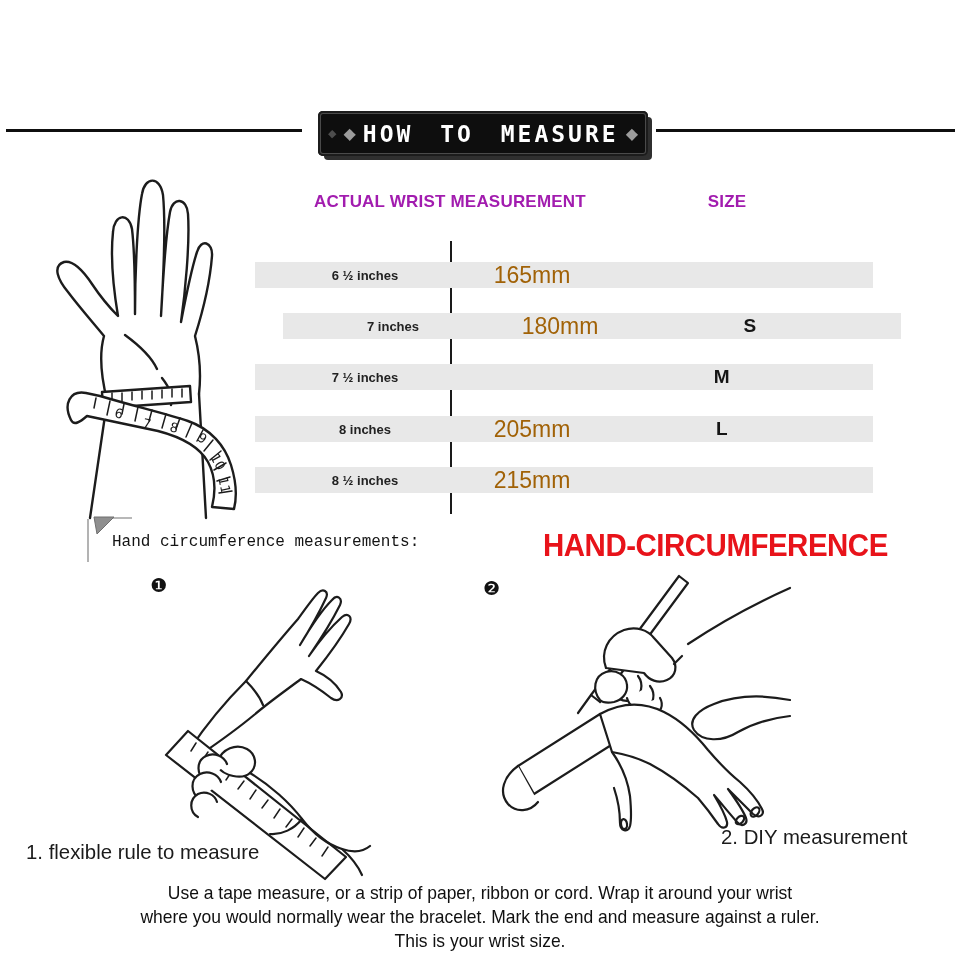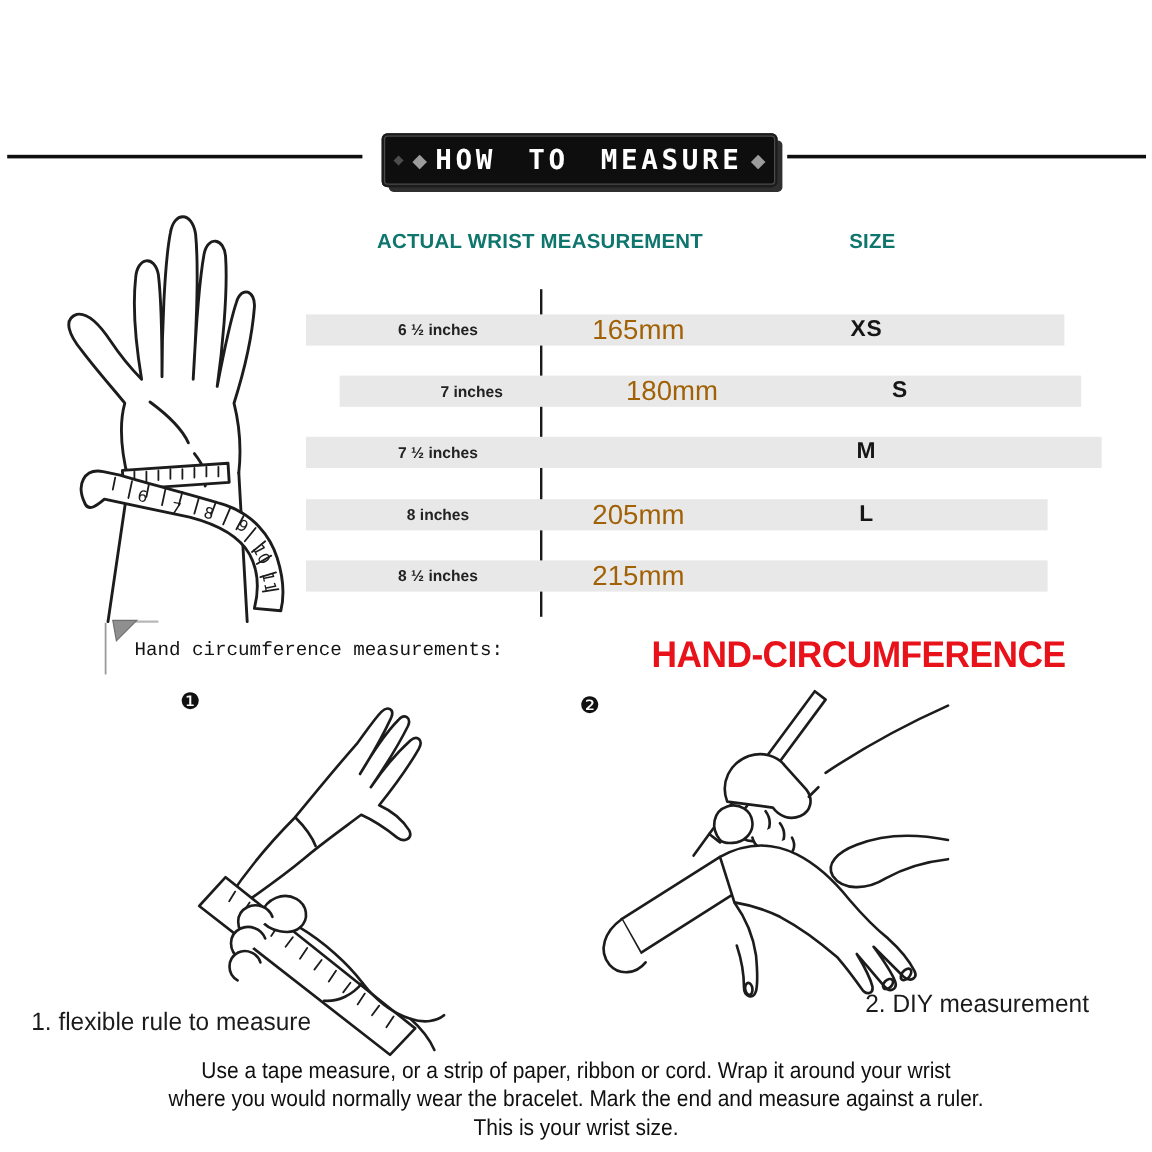--- a/index.html
+++ b/index.html
@@ -13,21 +13,21 @@
           justify-content:center;gap:7px;
           box-shadow:5px 5px 0 -1px #2f2f2f, inset 0 0 0 2px #1c1c1c, inset 0 0 0 3px #4a4a4a;}
   .banner-title{font-family:"DejaVu Sans Mono",monospace;font-weight:bold;
           font-size:23px;color:#ffffff;letter-spacing:3px;word-spacing:10px;white-space:nowrap;}
   .dia{font-family:"DejaVu Sans",sans-serif;line-height:1;}
   .dia.small{font-size:11px;color:#4d4d4d;}
   .dia.big{font-size:16px;color:#9c9c9c;}
 
   
   .tbl-header{position:absolute;top:192px;font-weight:bold;font-size:17px;
-          text-align:center;color:#0f766e;letter-spacing:.2px;}
+          text-align:center;color:#a21caf;letter-spacing:.2px;}
   .row{position:absolute;left:255px;width:618px;height:26px;background:#e8e8e8;}
   .row span{position:absolute;top:50%;transform:translateY(-50%);text-align:center;white-space:nowrap;}
   .cell-in{left:10px;width:200px;font-size:13px;font-weight:bold;color:#222;}
   .cell-mm{left:177px;width:200px;font-size:23px;color:#a16207;}
   .cell-sz{left:367px;width:200px;font-size:19px;font-weight:bold;letter-spacing:.5px;}
   .vrule{position:absolute;left:450px;top:241px;width:2px;height:273px;background:#1a1a1a;}
 
   
   .mono-label{position:absolute;left:112px;top:533px;font-family:"Liberation Mono",monospace;
           font-size:16px;color:#141414;white-space:nowrap;}
@@ -54,31 +54,30 @@
   <span class="dia small">◆</span>
   <span class="dia big">◆</span>
   <span class="banner-title">HOW TO MEASURE</span>
   <span class="dia big">◆</span>
 </div>
 
 <div class="tbl-header" style="left:250px;width:400px;">ACTUAL WRIST MEASUREMENT</div>
 <div class="tbl-header" style="left:660px;width:134px;">SIZE</div>
 <div class="vrule"></div>
 
-<div class="row" style="top:262px;padding-left:14px;">
+<div class="row" style="top:262px;">
   <span class="cell-in">6 ½ inches</span>
   <span class="cell-mm">165mm</span>
-  <span class="cell-sz">XS</span>
 </div>
 <div class="row" style="top:313px;margin-left:28px;">
   <span class="cell-in">7 inches</span>
   <span class="cell-mm">180mm</span>
   <span class="cell-sz">S</span>
 </div>
-<div class="row" style="top:364px;padding-left:45px;">
+<div class="row" style="top:364px;">
   <span class="cell-in">7 ½ inches</span>
   <span class="cell-sz">M</span>
 </div>
 <div class="row" style="top:416px;">
   <span class="cell-in">8 inches</span>
   <span class="cell-mm">205mm</span>
   <span class="cell-sz">L</span>
 </div>
 <div class="row" style="top:467px;">
   <span class="cell-in">8 ½ inches</span>

